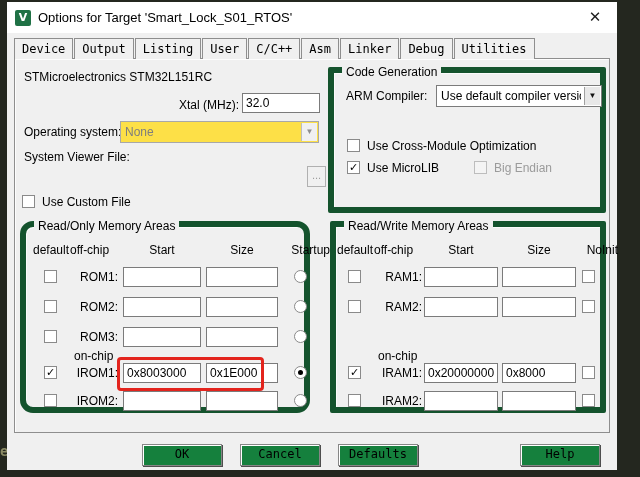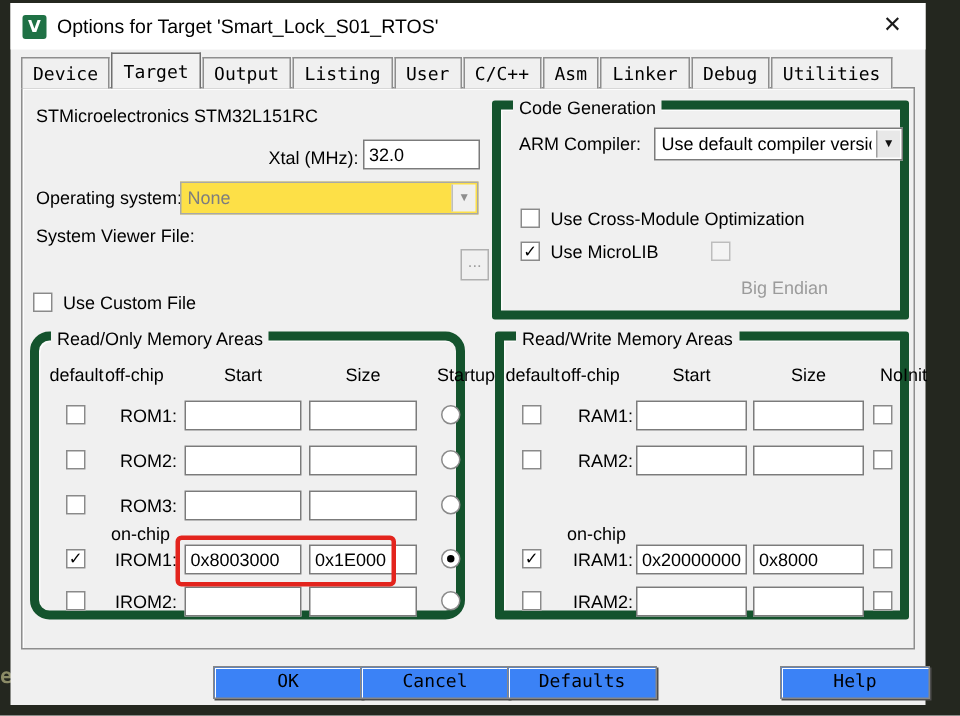--- a/index.html
+++ b/index.html
@@ -52,21 +52,21 @@
     border-left:1px solid #a0a0a0; text-align:center; font-size:8px; line-height:18px; color:#111; }
   .combo.dis{ background:#fde047; border-color:#a8a8a8; }
   .combo.dis .val{ color:#7e7e7e; }
   .combo.dis .arrow{ color:#8e8e8e; background:#f0f0f0; border-left-color:#bdbdbd; }
 
   .cb{ position:absolute; width:13px; height:13px; background:#fff; border:1px solid #8a8a8a;
     font:bold 11px/11px "DejaVu Sans",sans-serif; text-align:center; color:#000; }
   .cb.dis{ border-color:#bdbdbd; background:#f4f4f4; }
   .radio{ position:absolute; width:13px; height:13px; background:#fff; border:1px solid #8a8a8a; border-radius:50%; }
   .radio.on::after{ content:""; position:absolute; left:3px; top:3px; width:5px; height:5px; border-radius:50%; background:#000; }
-  .dim{ color:#9b9b9b;margin-top:24px; }
+  .dim{ color:#9b9b9b; }
 
   .grp{ position:absolute; border:6px solid #14532d; border-radius:2px; box-shadow:inset 1px 1px 0 #fbfbfb; }
   .grp .legend{ position:absolute; top:-8px; left:8px; background:#f0f0f0; padding:0 4px; white-space:nowrap; }
   .grp-codegen{ left:313px; top:8px; width:278px; height:146px; }
   .grp-codegen > *{ position:absolute; }
   .arm-lbl{ left:12px; top:16px; }
   .arm-combo{ left:102px; top:12px; width:166px; height:22px; }
   .cb-cross{ left:13px; top:66px; } .lbl-cross{ left:33px; top:66px; }
   .cb-microlib{ left:13px; top:88px; } .lbl-microlib{ left:33px; top:88px; }
   .cb-bigendian{ left:140px; top:88px; } .lbl-bigendian{ left:160px; top:88px; }
@@ -88,21 +88,21 @@
   .mem-row .col-cb{ left:var(--cb); top:3px; }
   .mem-lbl{ left:var(--lbl); top:3px; width:58px; text-align:right; }
   .mem-row .col-start{ left:var(--start); top:0; width:var(--sw); }
   .mem-row .col-size{ left:var(--size); top:0; width:var(--zw); }
   .mem-row .col-flag{ left:var(--flag); top:3px; }
   .onchip-lbl{ left:calc(var(--lbl) + 14px); top:122px; }
   .red-box{ position:absolute; left:calc(var(--start) - 6px); top:130px;
     width:calc(var(--size) - var(--start) + var(--zw) - 8px); height:34px;
     border:3px solid #e3241d; border-radius:4px; z-index:6; pointer-events:none; }
 
-  .btn{ position:absolute; top:442px; width:100px; height:22px; background:#3b82f6;
+  .btn{ position:absolute; top:442px; width:80px; height:22px; background:#15803d;
     border:1px solid #868686; box-shadow:1px 1px 0 0 #4e4e4e, inset 1px 1px 0 #fff;
     font-family:"DejaVu Sans Mono",monospace; font-size:12px; text-align:center; line-height:19px; }
 </style>
 </head>
 <body>
 
 <span class="bg-letter">e</span>
 
 <div class="window">
 
@@ -227,21 +227,20 @@
           <input class="tin col-start" style="">
           <input class="tin col-size" style="">
           <span class="cb col-flag"></span>
         </div>
       </div>
 
   </div>
 
   <div class="tabs" id="tabs">
       <div class="tab">Device</div>
-      <div class="tab active">Target</div>
       <div class="tab">Output</div>
       <div class="tab">Listing</div>
       <div class="tab">User</div>
       <div class="tab">C/C++</div>
       <div class="tab">Asm</div>
       <div class="tab">Linker</div>
       <div class="tab">Debug</div>
       <div class="tab">Utilities</div>
     </div>
 

